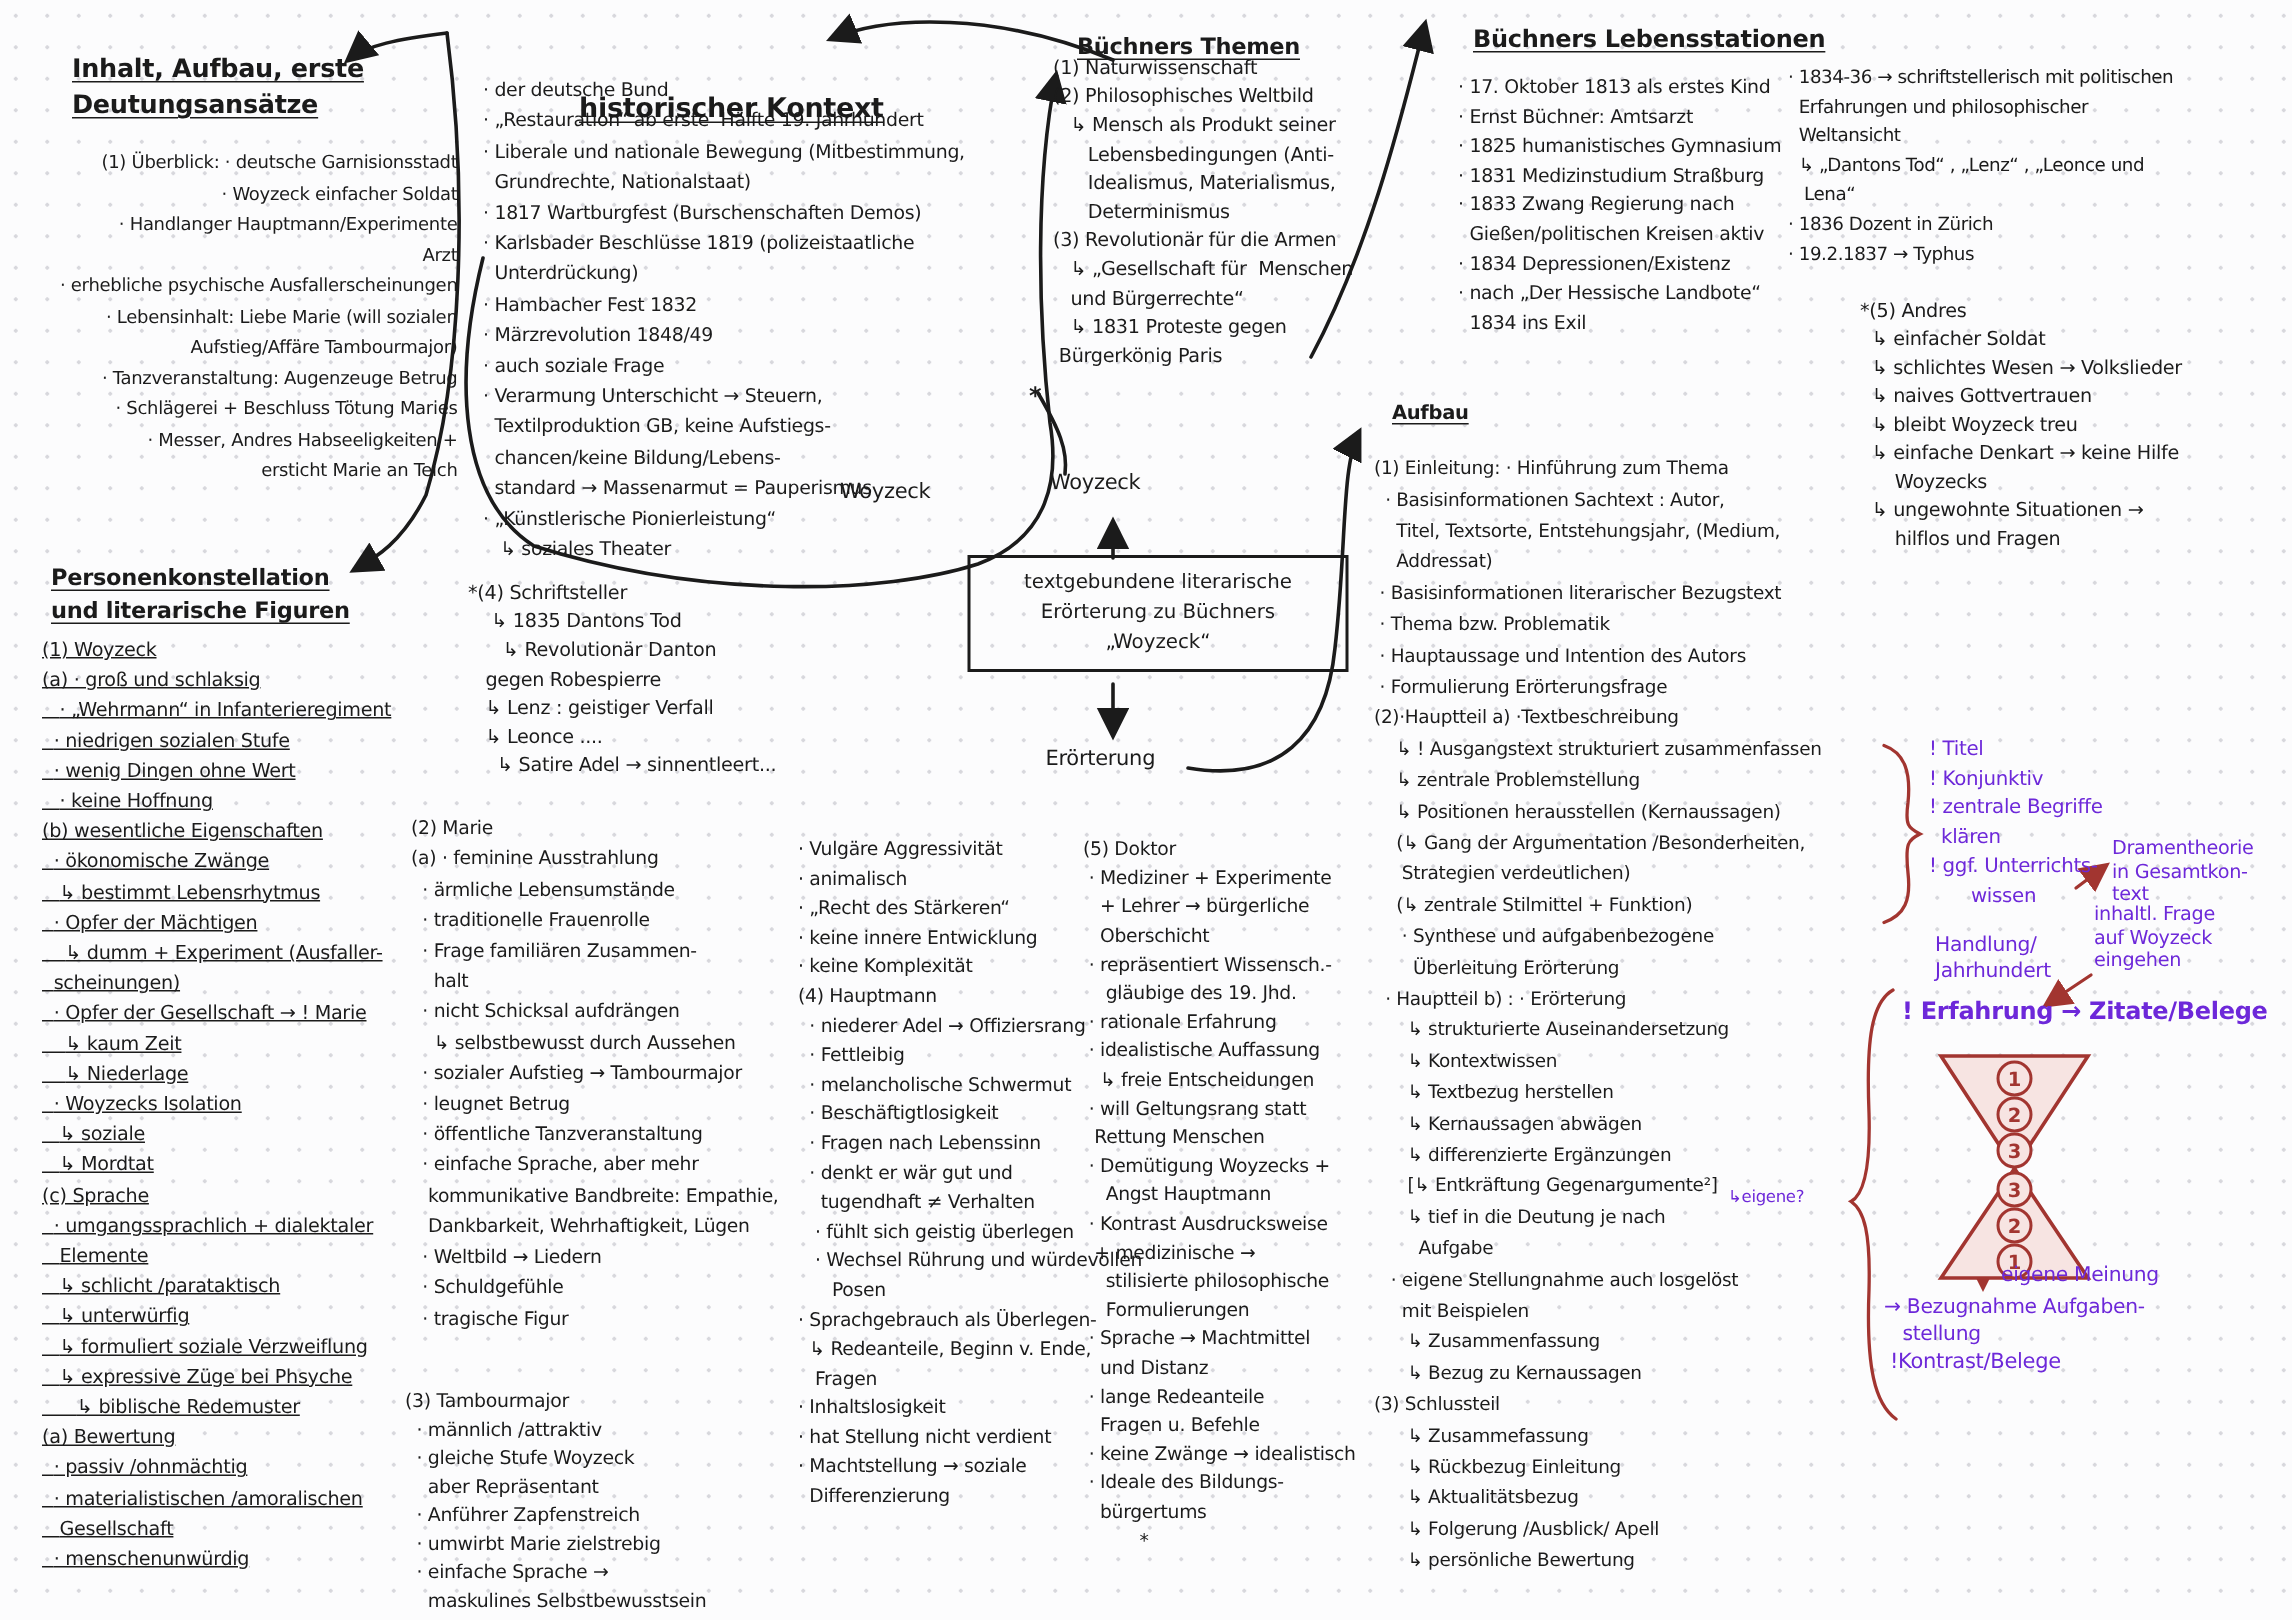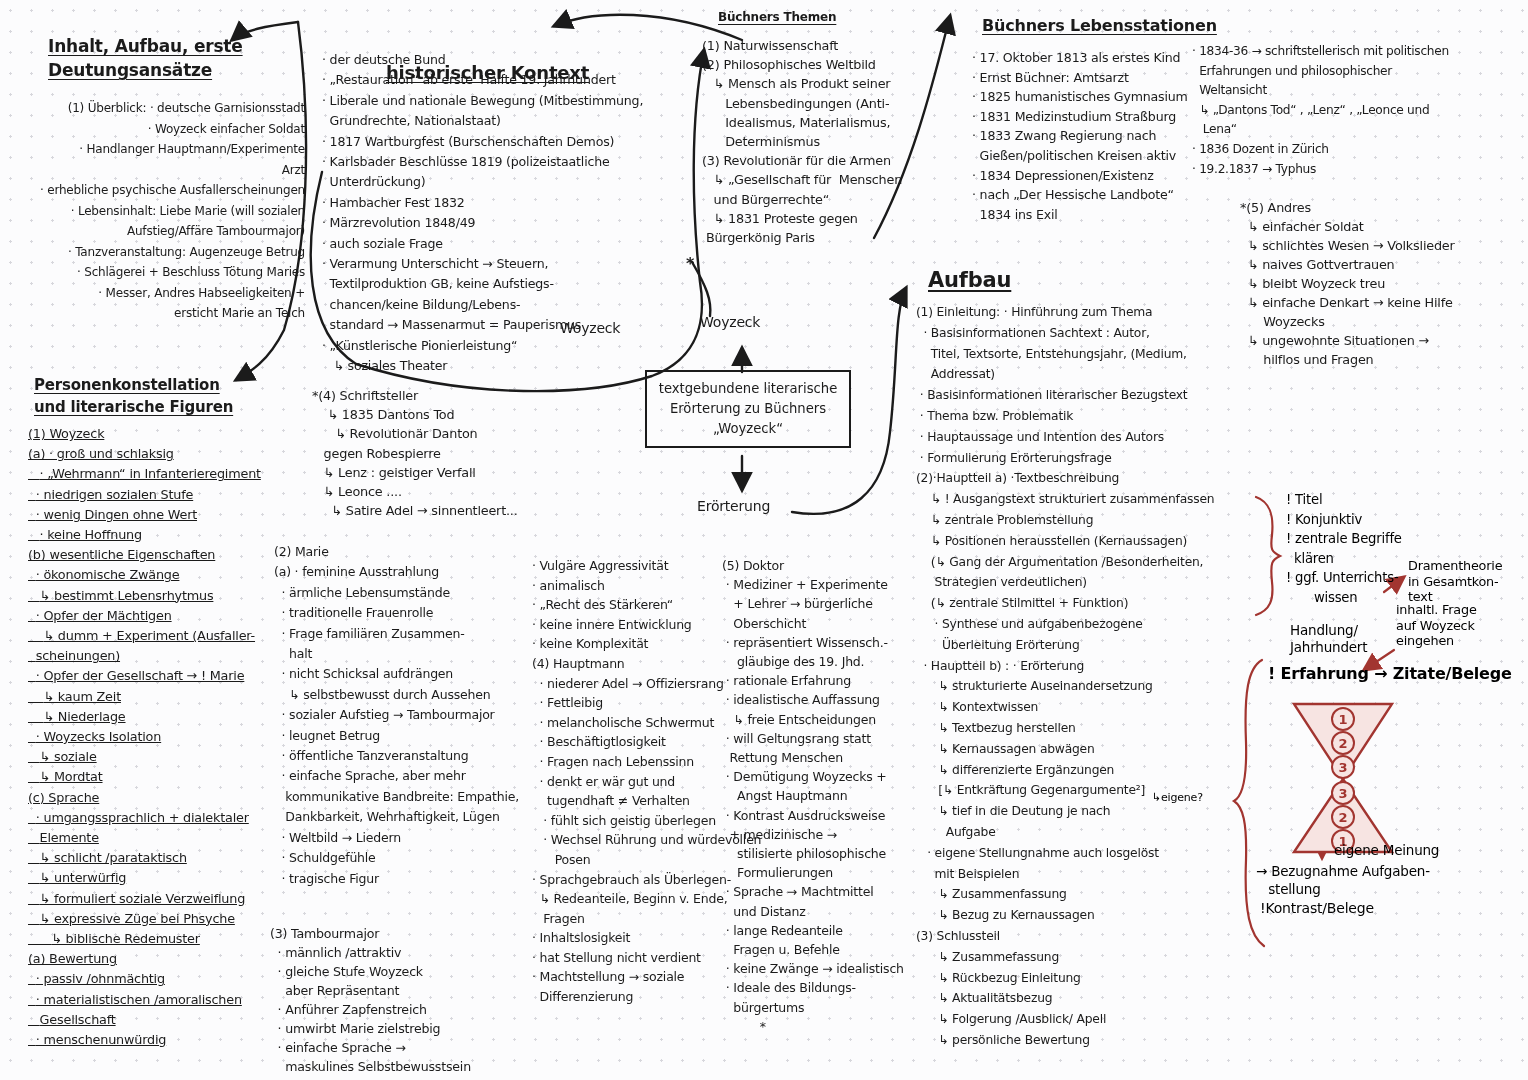--- a/index.html
+++ b/index.html
@@ -6,22 +6,22 @@
   body{
     width:1528px;height:1080px;position:relative;overflow:hidden;
     background-color:#fcfcfd;
     background-image:radial-gradient(circle,#d7d7dc 1.2px,rgba(0,0,0,0) 1.35px);
     background-size:21px 21px;
     font-family:"DejaVu Sans","Liberation Sans",sans-serif;
     color:#1b1b1b;
   }
   .sec{position:absolute;white-space:pre-wrap;letter-spacing:-0.2px;}
   .title{font-weight:bold;text-decoration:underline;text-underline-offset:3px;}
-  .red{color:#000000;}
-  .box{position:absolute;border:2px solid #1b1b1b;text-align:center;padding:7px 1px;}
+  .red{color:#6d28d9;}
+  .box{position:absolute;border:2px solid #1b1b1b;text-align:center;padding:7px 25px;}
   svg.overlay{position:absolute;left:0;top:0;pointer-events:none;}
   .hg-num{font:bold 13px "DejaVu Sans",sans-serif;fill:#a23530;}
 </style>
 </head>
 <body>
 
 <svg class="overlay" width="1528" height="1080">
   <defs>
     <marker id="ab" markerWidth="10" markerHeight="10" refX="7.5" refY="4.5" orient="auto">
       <path d="M0,0 L9,4.5 L0,9 z" fill="#1b1b1b"></path>
@@ -91,21 +91,21 @@
 · Hambacher Fest 1832
 · Märzrevolution 1848/49
 · auch soziale Frage
 · Verarmung Unterschicht → Steuern,
   Textilproduktion GB, keine Aufstiegs-
   chancen/keine Bildung/Lebens-
   standard → Massenarmut = Pauperismus
 · „Künstlerische Pionierleistung“
    ↳ soziales Theater</div>
 
-<div class="sec title" style="left:718px;top:10px;font-size:12px;">Büchners Themen</div>
+<div class="sec title" style="left:718px;top:22px;font-size:15px;">Büchners Themen</div>
 <div class="sec" style="left:702px;top:36px;font-size:12.8px;line-height:19.2px;">(1) Naturwissenschaft
 (2) Philosophisches Weltbild
    ↳ Mensch als Produkt seiner
       Lebensbedingungen (Anti-
       Idealismus, Materialismus,
       Determinismus
 (3) Revolutionär für die Armen
    ↳ „Gesellschaft für  Menschen
    und Bürgerrechte“
    ↳ 1831 Proteste gegen
@@ -133,21 +133,21 @@
 <div class="sec" style="left:1240px;top:198px;font-size:12.8px;line-height:19px;">*(5) Andres
   ↳ einfacher Soldat
   ↳ schlichtes Wesen → Volkslieder
   ↳ naives Gottvertrauen
   ↳ bleibt Woyzeck treu
   ↳ einfache Denkart → keine Hilfe
       Woyzecks
   ↳ ungewohnte Situationen →
       hilflos und Fragen</div>
 
-<div class="sec title" style="left:928px;top:268px;font-size:21px;">Aufbau</div>
+<div class="sec title" style="left:928px;top:268px;font-size:13px;">Aufbau</div>
 <div class="sec" style="left:916px;top:302px;font-size:12.3px;line-height:20.8px;">(1) Einleitung: · Hinführung zum Thema
   · Basisinformationen Sachtext : Autor,
     Titel, Textsorte, Entstehungsjahr, (Medium,
     Addressat)
  · Basisinformationen literarischer Bezugstext
  · Thema bzw. Problematik
  · Hauptaussage und Intention des Autors
  · Formulierung Erörterungsfrage
 (2)·Hauptteil a) ·Textbeschreibung
     ↳ ! Ausgangstext strukturiert zusammenfassen

